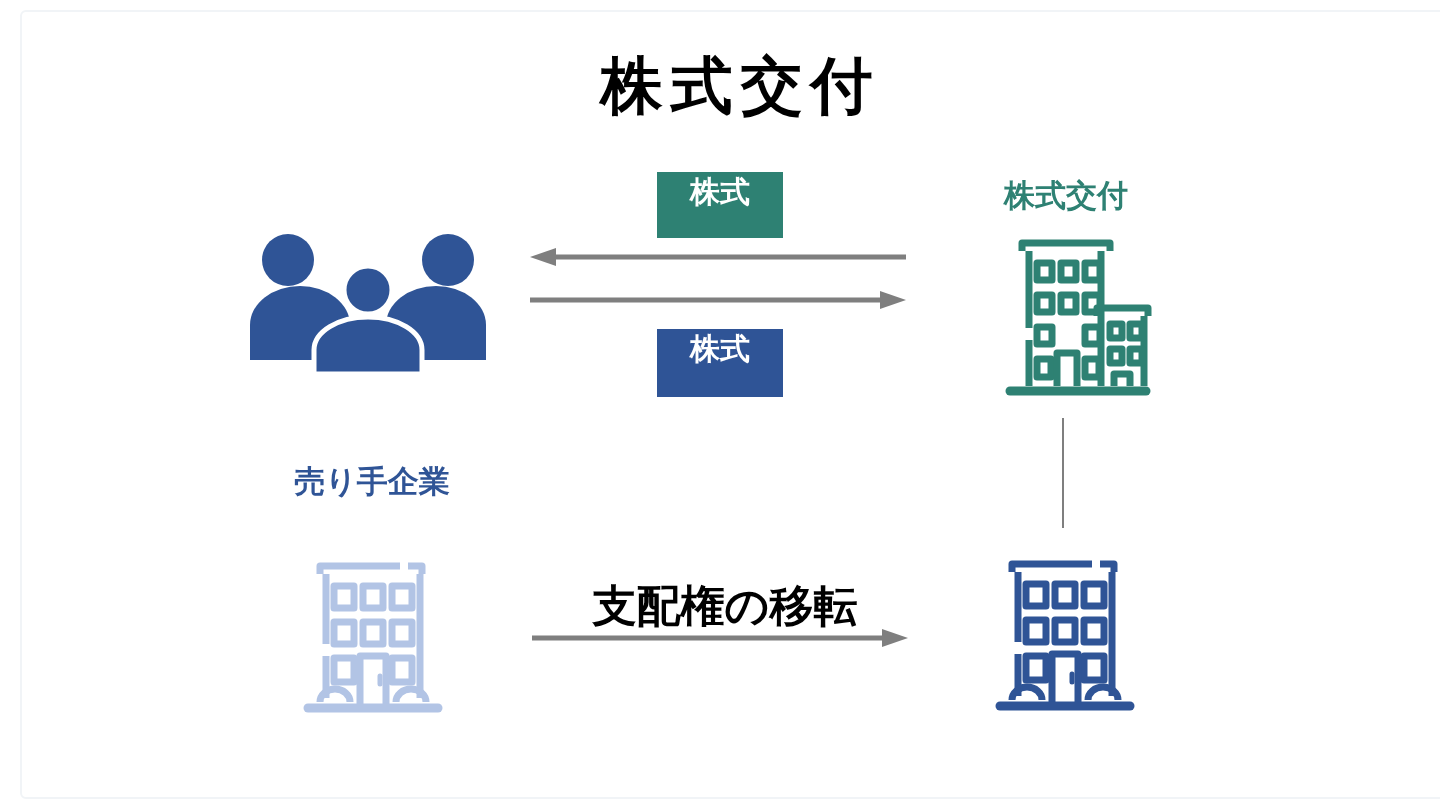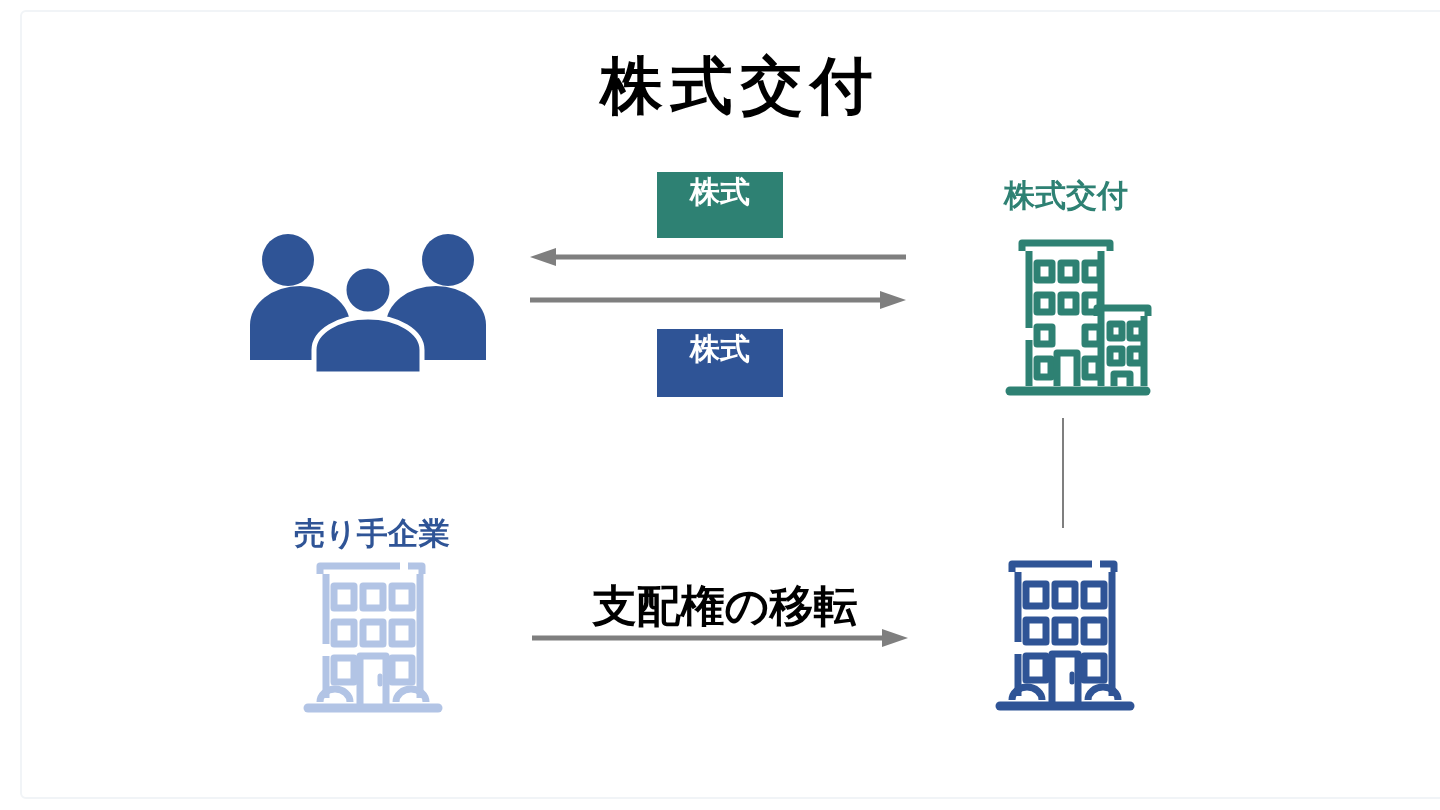--- a/index.html
+++ b/index.html
@@ -138,21 +138,21 @@
       <polygon points="28,1 2,10 28,19" fill="#7F7F7F"></polygon>
     </svg>
   </div>
   <div class="arrow arrow-shares-right">
     <svg width="380" height="20" xmlns="http://www.w3.org/2000/svg">
       <line x1="2" y1="10" x2="354" y2="10" stroke="#7F7F7F" stroke-width="5"></line>
       <polygon points="352,1 378,10 352,19" fill="#7F7F7F"></polygon>
     </svg>
   </div>
 
-  <div class="node-label label-blue" style="left:252px; top:516px; width:240px;text-align:center;">売り手企業</div>
+  <div class="node-label label-blue" style="left:252px; top:464px; width:240px;text-align:center;">売り手企業</div>
 
   <div class="icon icon-seller-bldg">
     <svg width="146" height="162" viewBox="0 0 146 162" fill="none" stroke="currentColor" stroke-width="7" stroke-linejoin="round" xmlns="http://www.w3.org/2000/svg">
       <path d="M20,18 v-8 h80"></path>
       <path d="M108,10 h14 v8"></path>
       <path d="M26,18 V88 M26,100 V142"></path>
       <path d="M120,18 V142"></path>
       <rect x="34" y="30" width="20" height="22"></rect>
       <rect x="63" y="30" width="20" height="22"></rect>
       <rect x="92" y="30" width="20" height="22"></rect>

